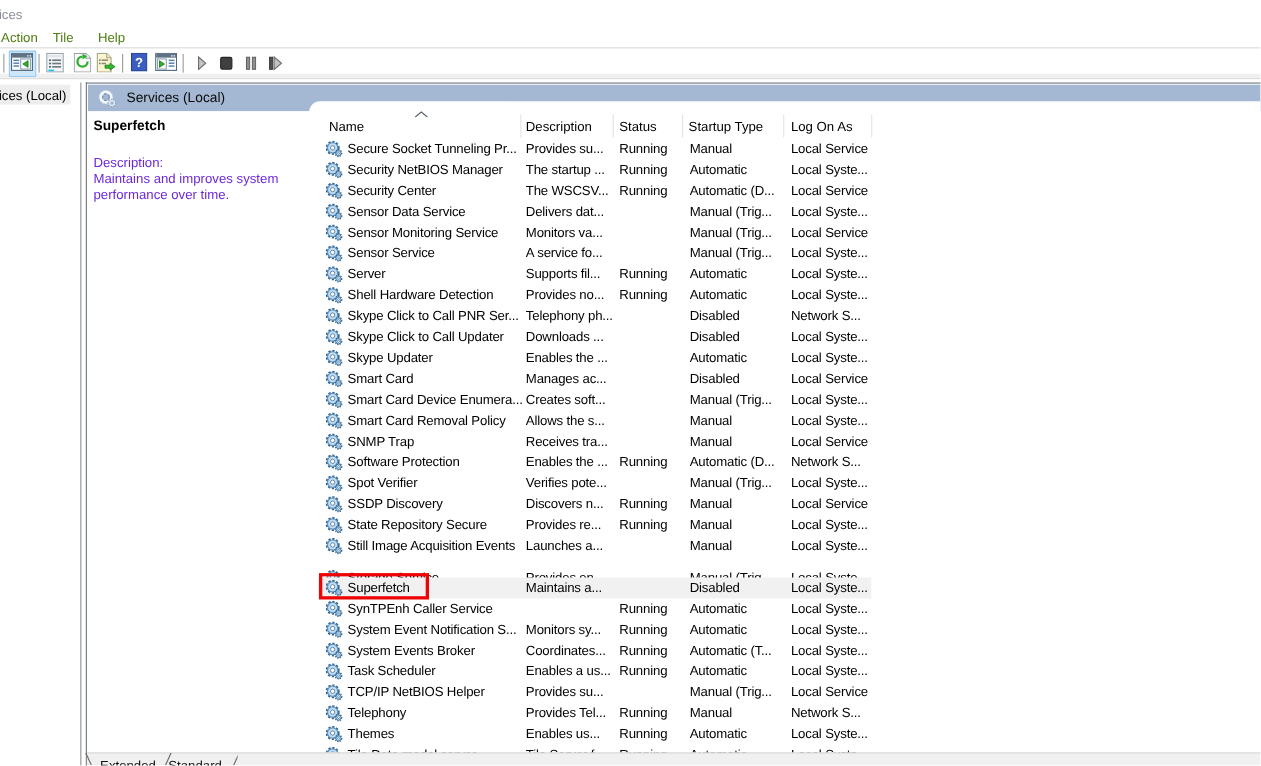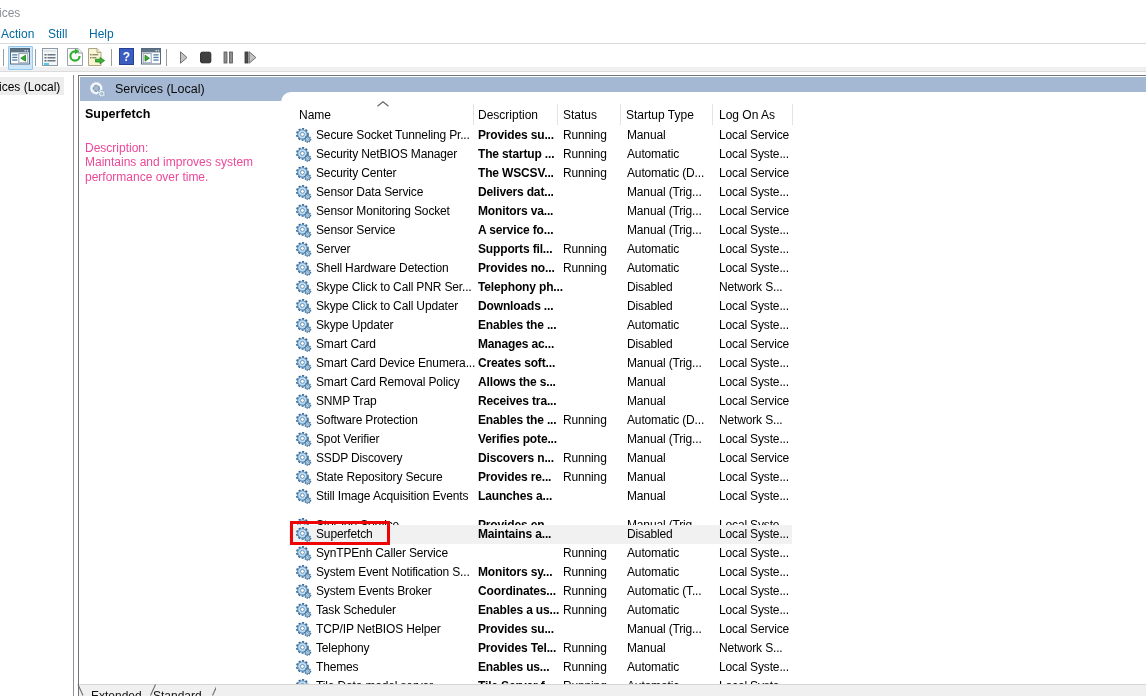--- a/index.html
+++ b/index.html
@@ -1,51 +1,51 @@
 <!DOCTYPE html>
 <html><head><meta charset="utf-8">
 <style>
 html,body{margin:0;padding:0;}
 body{width:1146px;height:696px;position:relative;overflow:hidden;background:#fff;
  font-family:"Liberation Sans",sans-serif;font-size:12px;color:#000;}
 .abs{position:absolute;}
 
 
 #title{position:absolute;left:-1px;top:6px;color:#8a8f96;font-size:12px;}
-.menu{position:absolute;top:27px;font-size:12px;color:#0369a1;}
+.menu{position:absolute;top:27px;font-size:12px;color:#4d7c0f;}
 #mline{position:absolute;left:0;top:43px;width:1146px;height:1px;background:#d9d9d9;}
 #tbgray{position:absolute;left:0;top:67px;width:1146px;height:4px;background:#f0f0f0;}
 #tbline{position:absolute;left:0;top:71px;width:1146px;height:1px;background:#dcdcdc;}
 .tsep{position:absolute;top:49px;width:1px;height:17px;background:#9b9b9b;}
 #chk{position:absolute;left:8px;top:46px;width:23px;height:22px;background:#cde6fa;border:1px solid #94c9ef;border-radius:1px;}
 
 
 #lpane{position:absolute;left:0;top:75px;width:73px;height:621px;background:#fff;border-right:1px solid #8c9096;}
 #lsel{position:absolute;left:0;top:77px;width:64px;height:18px;background:#ededed;}
 #lseltext{position:absolute;left:-1px;top:80px;font-size:12px;}
 #rpane{position:absolute;left:78px;top:75px;width:1068px;height:621px;border-left:1px solid #70757c;border-top:1px solid #70757c;background:#fff;}
 
 #band{position:absolute;left:1px;top:1px;width:1067px;height:25px;background:#a4b8d3;}
 #bandtitle{position:absolute;left:36px;top:6px;font-size:12.5px;color:#0a0a0a;}
 #card{position:absolute;left:202px;top:16px;width:866px;height:593px;background:#fff;border-top-left-radius:10px;}
 
 #svcname{position:absolute;left:85px;top:107px;font-weight:bold;font-size:12.5px;}
-.desc{position:absolute;left:85px;font-size:12px;color:#ec4899;}
+.desc{position:absolute;left:85px;font-size:12px;color:#6d28d9;}
 
 
 #list{position:absolute;left:282px;top:92px;width:864px;height:595px;overflow:hidden;}
 
 .hdr{position:absolute;top:14px;height:19px;line-height:19px;font-size:12px;color:#000;}
 .hsep{position:absolute;top:12px;width:1px;height:21px;background:#e3e3e3;}
 .row{position:absolute;left:0;width:864px;height:19px;}
 .selbg{position:absolute;left:7px;top:0;width:503px;height:19px;background:#f1f1f1;}
 .c{position:absolute;top:3px;line-height:13px;font-size:12px;white-space:nowrap;letter-spacing:-0.15px;}
 .gicon{position:absolute;left:14px;top:2px;}
 
-.n{left:34px;} .d{left:196px;font-weight:bold;} .s{left:281px;} .t{left:345px;} .l{left:437px;}
+.n{left:34px;} .d{left:196px;} .s{left:281px;} .t{left:345px;} .l{left:437px;}
 
 #redbox{position:absolute;left:290px;top:521px;width:100px;height:24px;border:3px solid #ee0404;box-sizing:border-box;}
 
 
 #tabbar{position:absolute;left:79px;top:684px;width:1067px;height:11px;background:#f0f0f0;border-top:1px solid #d6d6d6;}
 .tabtxt{position:absolute;top:689px;font-size:12px;color:#111;}
 </style></head>
 <body>
 <svg width="0" height="0" style="position:absolute">
     <defs>
@@ -55,21 +55,21 @@
  <circle cx="6.4" cy="6.4" r="1.95" fill="#ffffff" stroke="#5e88ad" stroke-width="0.9"></circle>
  <circle cx="11.7" cy="11.3" r="2.75" fill="none" stroke="#2e608f" stroke-width="1.6" stroke-dasharray="1.15 0.9"></circle>
  <circle cx="11.7" cy="11.3" r="2.3" fill="#c3ddf2" stroke="#4f82a9" stroke-width="0.9"></circle>
  <circle cx="11.7" cy="11.3" r="0.85" fill="#fff" stroke="#5e88ad" stroke-width="0.7"></circle>
 </g>
 </defs>
   </svg>
 
 <div id="title">ices</div>
 <div class="menu" style="left:1px">Action</div>
-<div class="menu" style="left:48px">Still</div>
+<div class="menu" style="left:48px">Tile</div>
 <div class="menu" style="left:89px">Help</div>
 <div id="mline"></div>
 
 <div id="tbgray"></div>
 <div id="tbline"></div>
 <div class="tsep" style="left:3px"></div>
 <div id="chk"></div>
 <svg class="abs" style="left:10px;top:48px" width="20" height="17" viewBox="0 0 20 17">
  <rect x="0.5" y="0.5" width="19" height="15.5" fill="#fdfdfd" stroke="#56697c"></rect>
  <rect x="1" y="1" width="18" height="3.4" fill="#5f7386"></rect>
@@ -205,21 +205,21 @@
 <span class="c n">Sensor Data Service</span>
       <span class="c d">Delivers dat...</span>
       <span class="c s"></span>
       <span class="c t">Manual (Trig...</span>
       <span class="c l">Local Syste...</span>
 </div>
 <div class="row" style="top:110px">
       <svg class="gicon" width="16" height="15" viewBox="0 0 16 15">
         <use href="#gear"></use>
       </svg>
-<span class="c n">Sensor Monitoring Socket</span>
+<span class="c n">Sensor Monitoring Service</span>
       <span class="c d">Monitors va...</span>
       <span class="c s"></span>
       <span class="c t">Manual (Trig...</span>
       <span class="c l">Local Service</span>
 </div>
 <div class="row" style="top:129px">
       <svg class="gicon" width="16" height="15" viewBox="0 0 16 15">
         <use href="#gear"></use>
       </svg>
 <span class="c n">Sensor Service</span>

